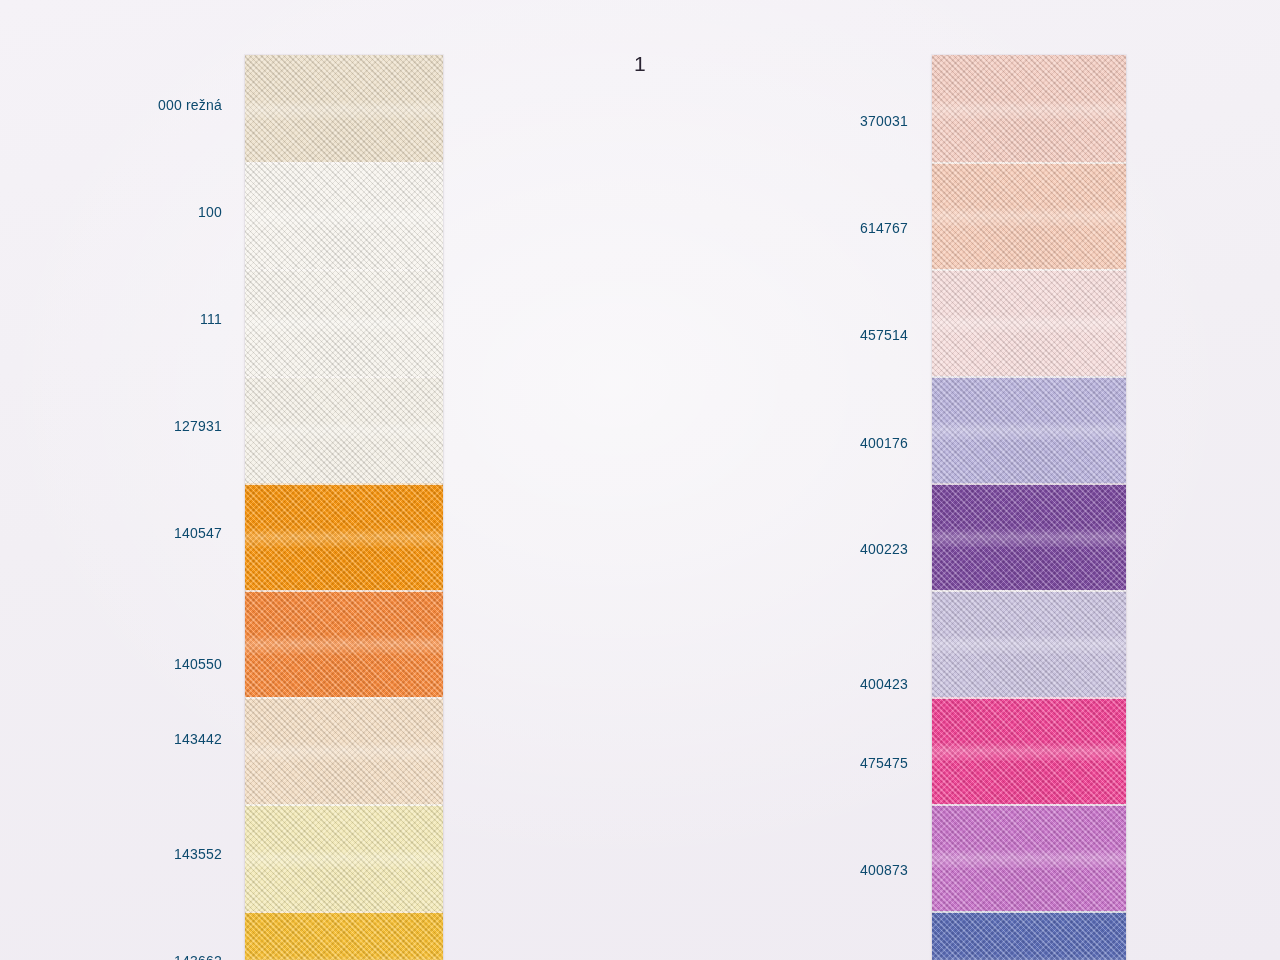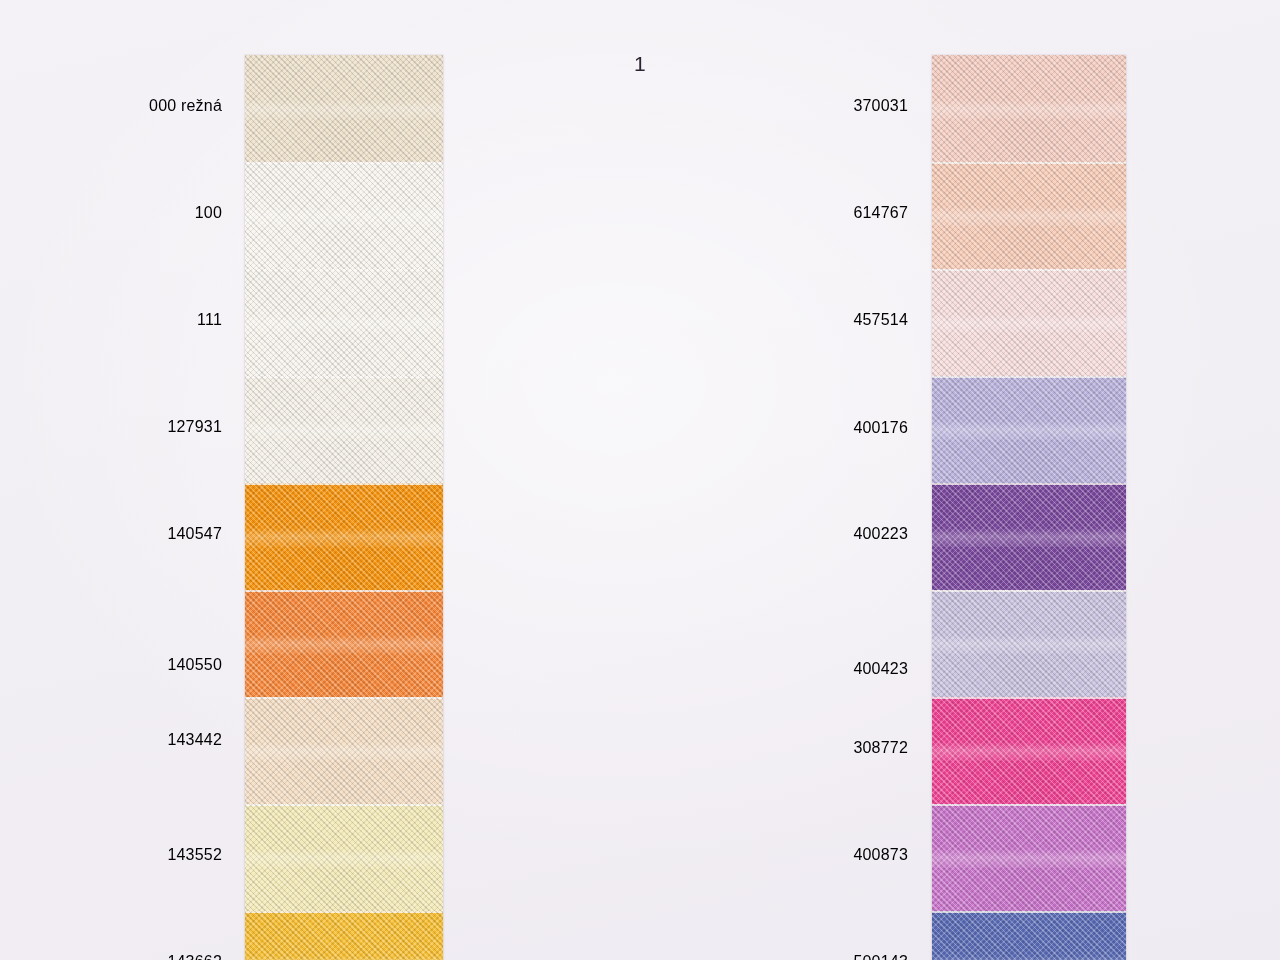--- a/index.html
+++ b/index.html
@@ -95,27 +95,27 @@
   .swatch-row .seam {
     position: absolute;
     left: 0; right: 0; top: 0;
     height: 2px;
     background: rgba(252,249,246,0.80);
     pointer-events: none;
   }
 
   .swatch-label {
     position: absolute;
-    font-size: 16px;
-    color: #000000;
+    font-size: 14px;
+    color: #0c4a6e;
     white-space: nowrap;
     letter-spacing: 0.2px;
   }
   #column-left  .swatch-label { right: 418px; text-align: right; }
-  #column-right .swatch-label { right: 372px; text-align: right; }
+  #column-right .swatch-label { right: 372px; text-align: right; margin-top: 16px; }
 </style>
 </head>
 <body style="background: rgb(243, 240, 245);">
 
 <div id="paper-bg"></div>
 
 <div id="page-number">1</div>
 
 <div class="column" id="column-left">
   <div class="swatch-strip">
@@ -221,16 +221,16 @@
         <div class="weave"></div>
         <div class="fold"></div>
       </div>
     </div>
 <div class="swatch-label" style="top: 96.5px;">370031</div>
     <div class="swatch-label" style="top: 203.5px;">614767</div>
     <div class="swatch-label" style="top: 310.5px;">457514</div>
     <div class="swatch-label" style="top: 419px;">400176</div>
     <div class="swatch-label" style="top: 524.5px;">400223</div>
     <div class="swatch-label" style="top: 660px;">400423</div>
-    <div class="swatch-label" style="top: 738.5px;">308772</div>
+    <div class="swatch-label" style="top: 738.5px;">475475</div>
     <div class="swatch-label" style="top: 845.5px;">400873</div>
     <div class="swatch-label" style="top: 952.5px;">500143</div>
   </div>
 
 </body></html>

